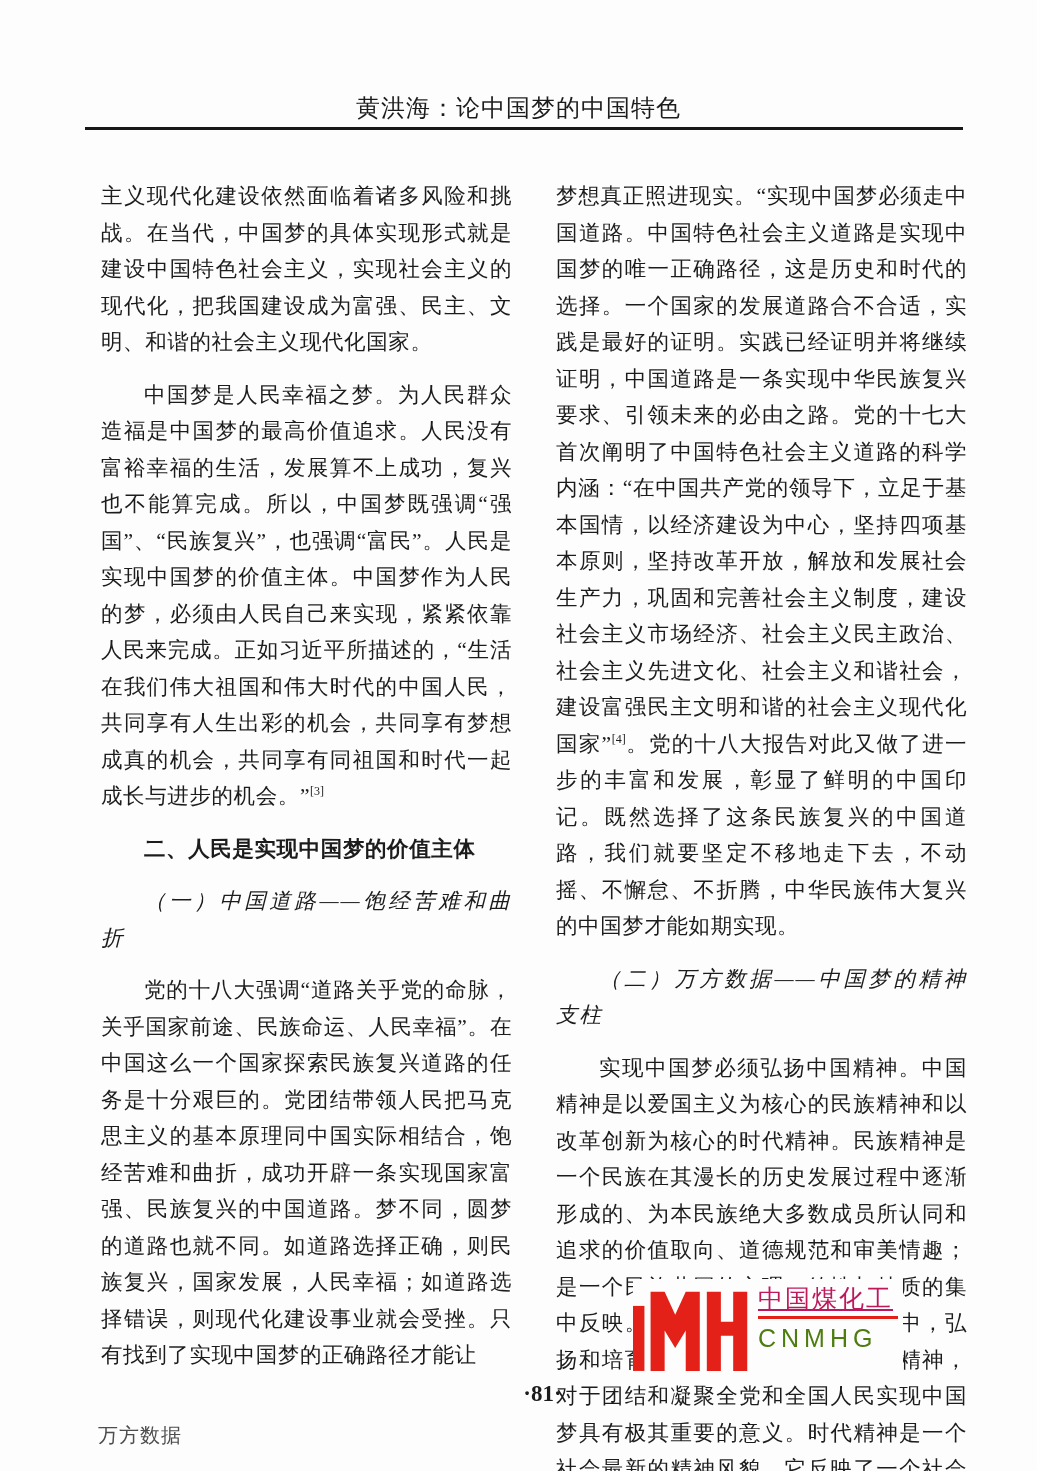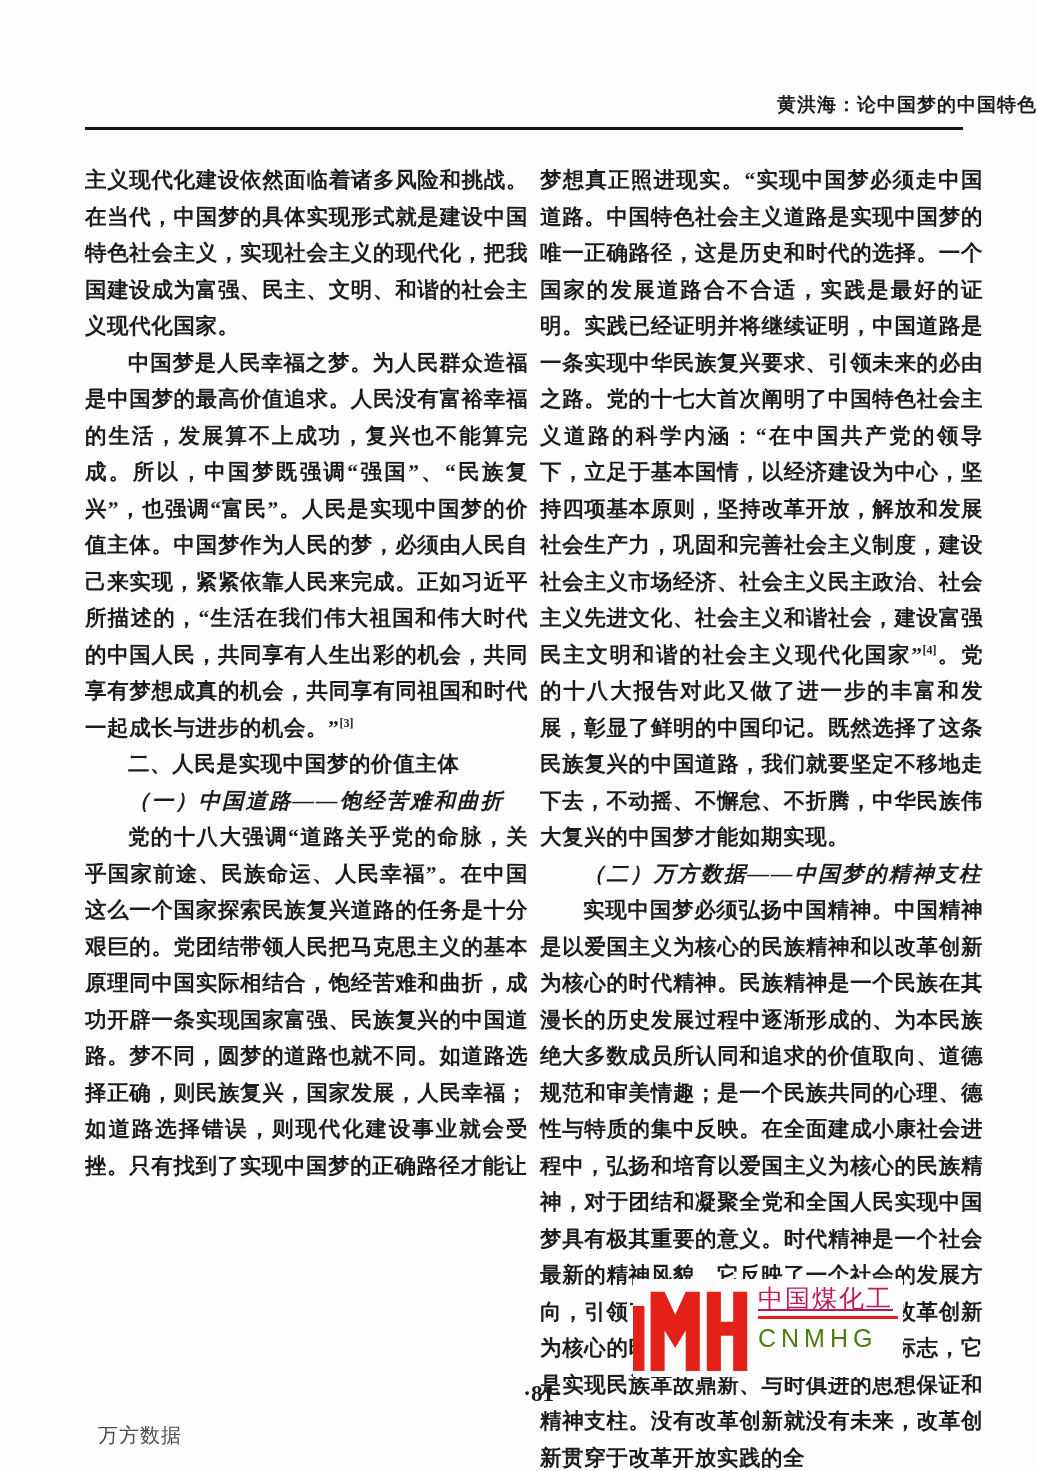--- a/index.html
+++ b/index.html
@@ -7,38 +7,38 @@
     position:relative;
     width:1037px; height:1471px;
     margin:0 auto;
     background:#fdfdfd;
     font-family:"Liberation Serif", serif;
     color:#1c1c1c;
     overflow:hidden;
   }
   .header-title {
     position:absolute; top:92px; left:0; width:100%;
-    text-align:right; font-weight:bold; font-size:19px;
+    text-align:center; font-weight:normal; font-size:24px;
     letter-spacing:1px;
   }
   .header-rule {
     position:absolute; top:127px; left:85px;
     width:878px; height:3px; background:#181818;
   }
   .content {
     position:absolute; top:162px; left:85px; width:898px;
     display:flex; gap:12px;
   }
   .col {
     width:443px;
     font-size:21.5px; line-height:36.5px;
     letter-spacing:0.6px;
     text-align:justify;
   }
-  .col p { margin:0;font-weight:bold; }
+  .col p { margin:16px; }
   .para-body-indent { text-indent:2em; }
   .para-h1 { text-indent:2em; font-weight:bold; }
   .para-h2 { text-indent:2em; font-style:italic; letter-spacing:2px; }
   sup { font-size:12px; line-height:0; letter-spacing:0; }
   
   .cw-logo {
     position:absolute; left:633px; top:1279px;
     width:270px; height:98px;
     display:flex; align-items:flex-start; gap:9px;
     background:#fdfdfd;

